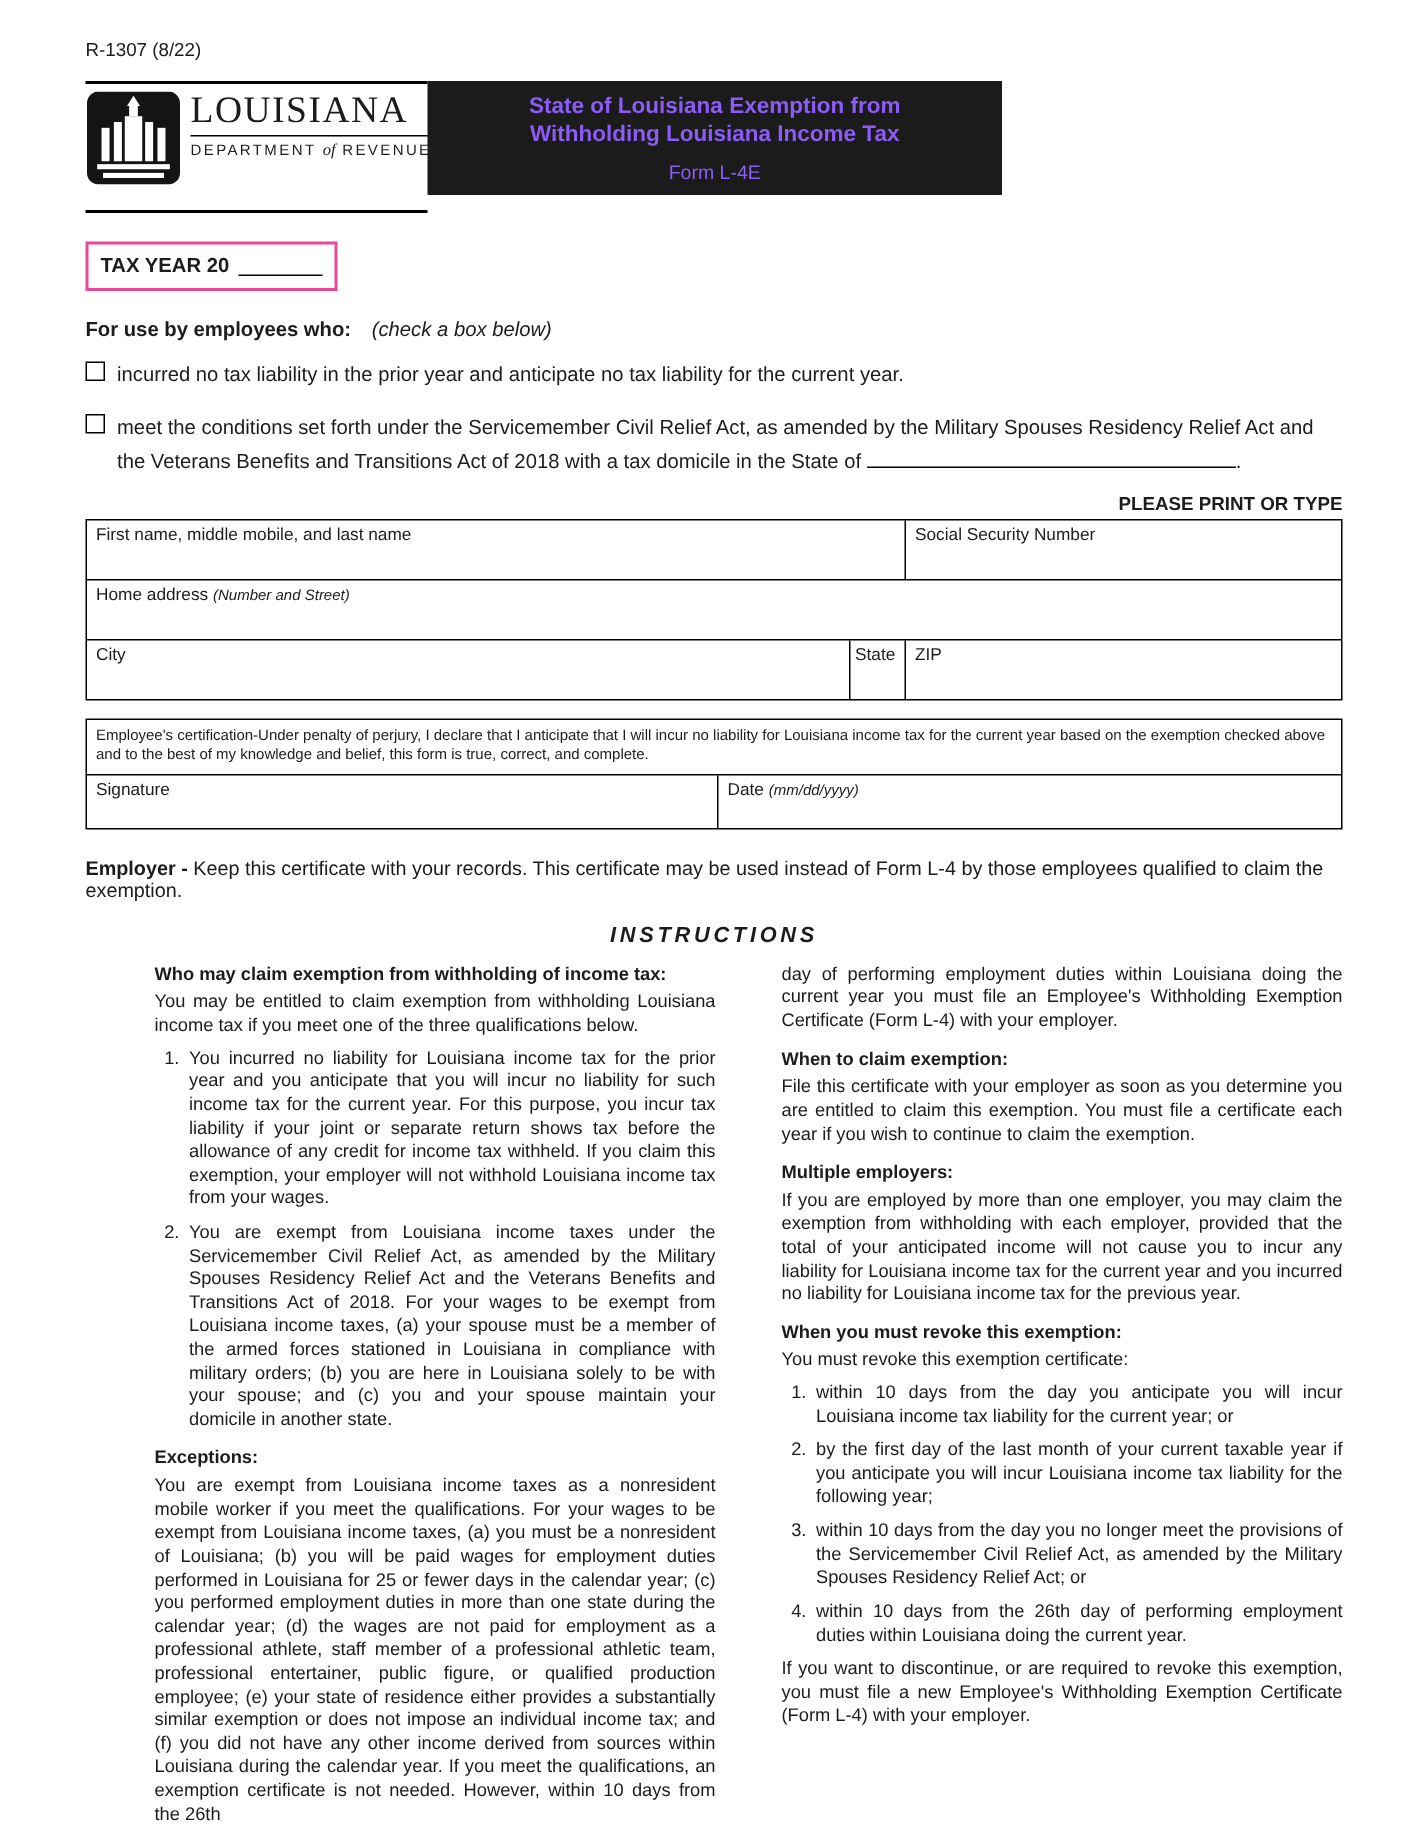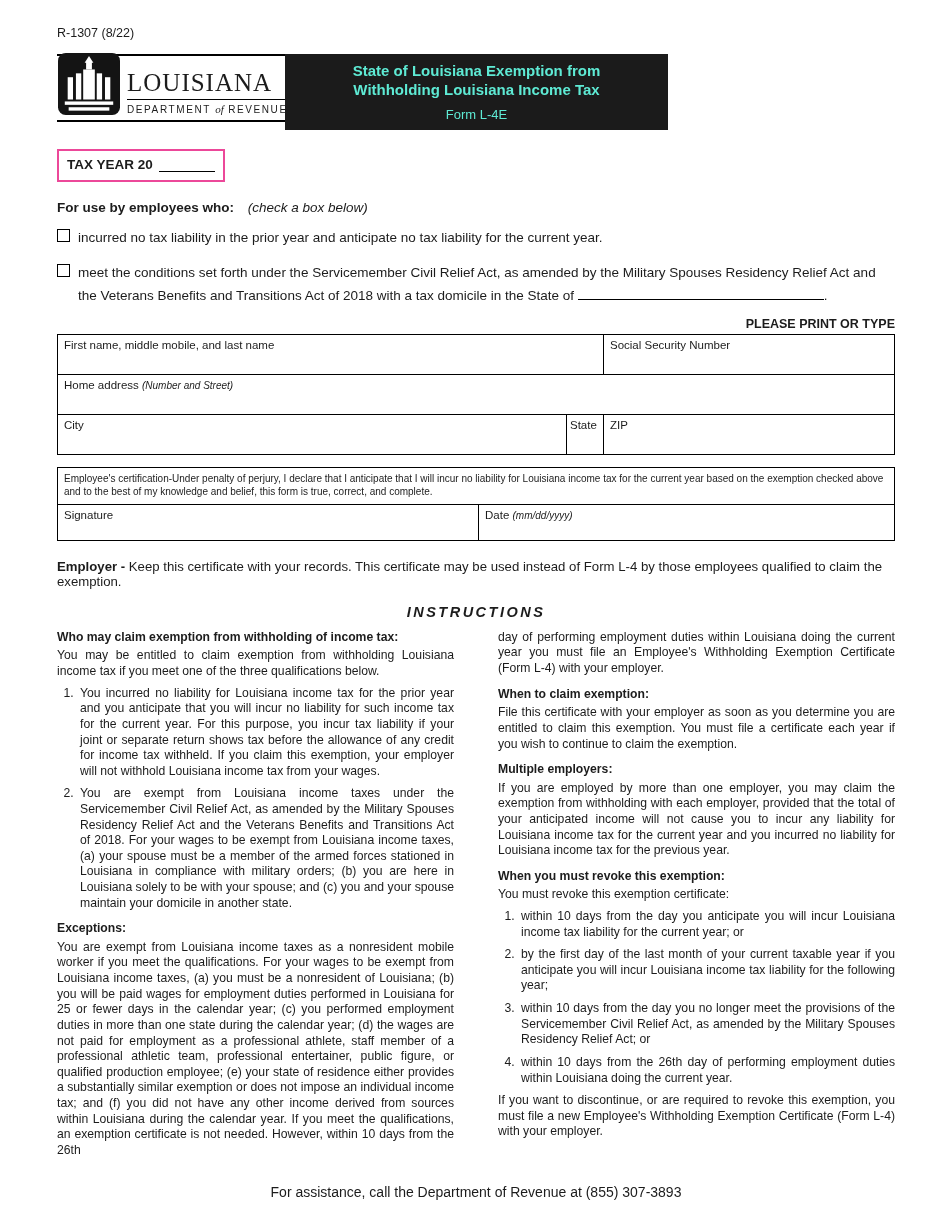--- a/index.html
+++ b/index.html
@@ -10,39 +10,39 @@
     color: #1c1c1c;
     font-family: "Liberation Sans", sans-serif;
     overflow: hidden;
   }
   .page { padding: 26px 55px 0 57px; }
 
   .revision { font-size: 12.5px; margin-bottom: 14px; }
 
   .header { display: flex; }
   .logo {
-    width: 228px; height: 68px;
+    width: 228px; height: 88px;
     border-top: 2px solid #000; border-bottom: 2px solid #000;
-    display: flex; align-items: flex-end; gap: 7px; padding: 5px 1px;
+    display: flex; align-items: flex-start; gap: 7px; padding: 5px 1px;
   }
   .logo-icon { flex: 0 0 auto; display: block; line-height: 0; }
   .logo-text { flex: 1; }
   .logo-name {
     font-family: "Liberation Serif", serif;
     font-size: 25px; line-height: 1; letter-spacing: 1px;
     text-transform: uppercase; padding-bottom: 3px;
   }
   .logo-rule { border-top: 1.5px solid #000; margin: 1px 0 3px; }
   .logo-dept { font-size: 10px; letter-spacing: 1.6px; text-transform: uppercase; white-space: nowrap; }
   .logo-dept .of {
     text-transform: lowercase; font-style: italic; letter-spacing: 0;
     font-family: "Liberation Serif", serif; font-size: 11px;
   }
   .title-box {
-    width: 383px; height: 76px; background: #1b1b1b; color: #5eead4;
+    width: 383px; height: 76px; background: #1b1b1b; color: #8b5cf6;
     display: flex; flex-direction: column; justify-content: center; align-items: center;
   }
   .title-line { font-size: 15px; font-weight: bold; line-height: 1.25; }
   .form-number { font-size: 13px; margin-top: 8px; font-weight: normal; }
 
   .tax-year-box {
     margin-top: 19px; width: 168px; border: 2px solid #ec4899;
     padding: 6px 8px 8px; font-weight: bold; font-size: 13.5px;
     display: flex; align-items: flex-end; gap: 6px;
   }
@@ -81,21 +81,21 @@
   .sig-cell  { flex: 0 0 420px; min-height: 35px; }
   .date-cell { flex: 1; min-height: 35px; }
 
   .note { margin-top: 18px; font-size: 13.2px; }
   .note + .note { margin-top: 8px; }
 
   .instructions-title {
     text-align: center; font-weight: bold; font-size: 14.5px;
     letter-spacing: 2.5px; margin-top: 15px; font-style: italic;
   }
-  .columns { display: flex; gap: 44px; margin-top: 10px; }
+  .columns { display: flex; gap: 44px; margin-top: 10px; margin-left: 46px; }
   .col { flex: 1; font-size: 12.2px; line-height: 1.28; text-align: justify; }
   .col h4 { font-size: 12.2px; font-weight: bold; text-align: left; margin: 10px 0 3px; }
   .col h4.first { margin-top: 0; }
   .col p { margin: 0 0 6px; }
   .col ol { margin: 2px 0 6px; padding-left: 20px; }
   .col li { margin-bottom: 7px; padding-left: 3px; }
 
   .footer { text-align: center; font-weight: normal; font-size: 14px; margin-top: 20px; }
 </style>
 </head>

